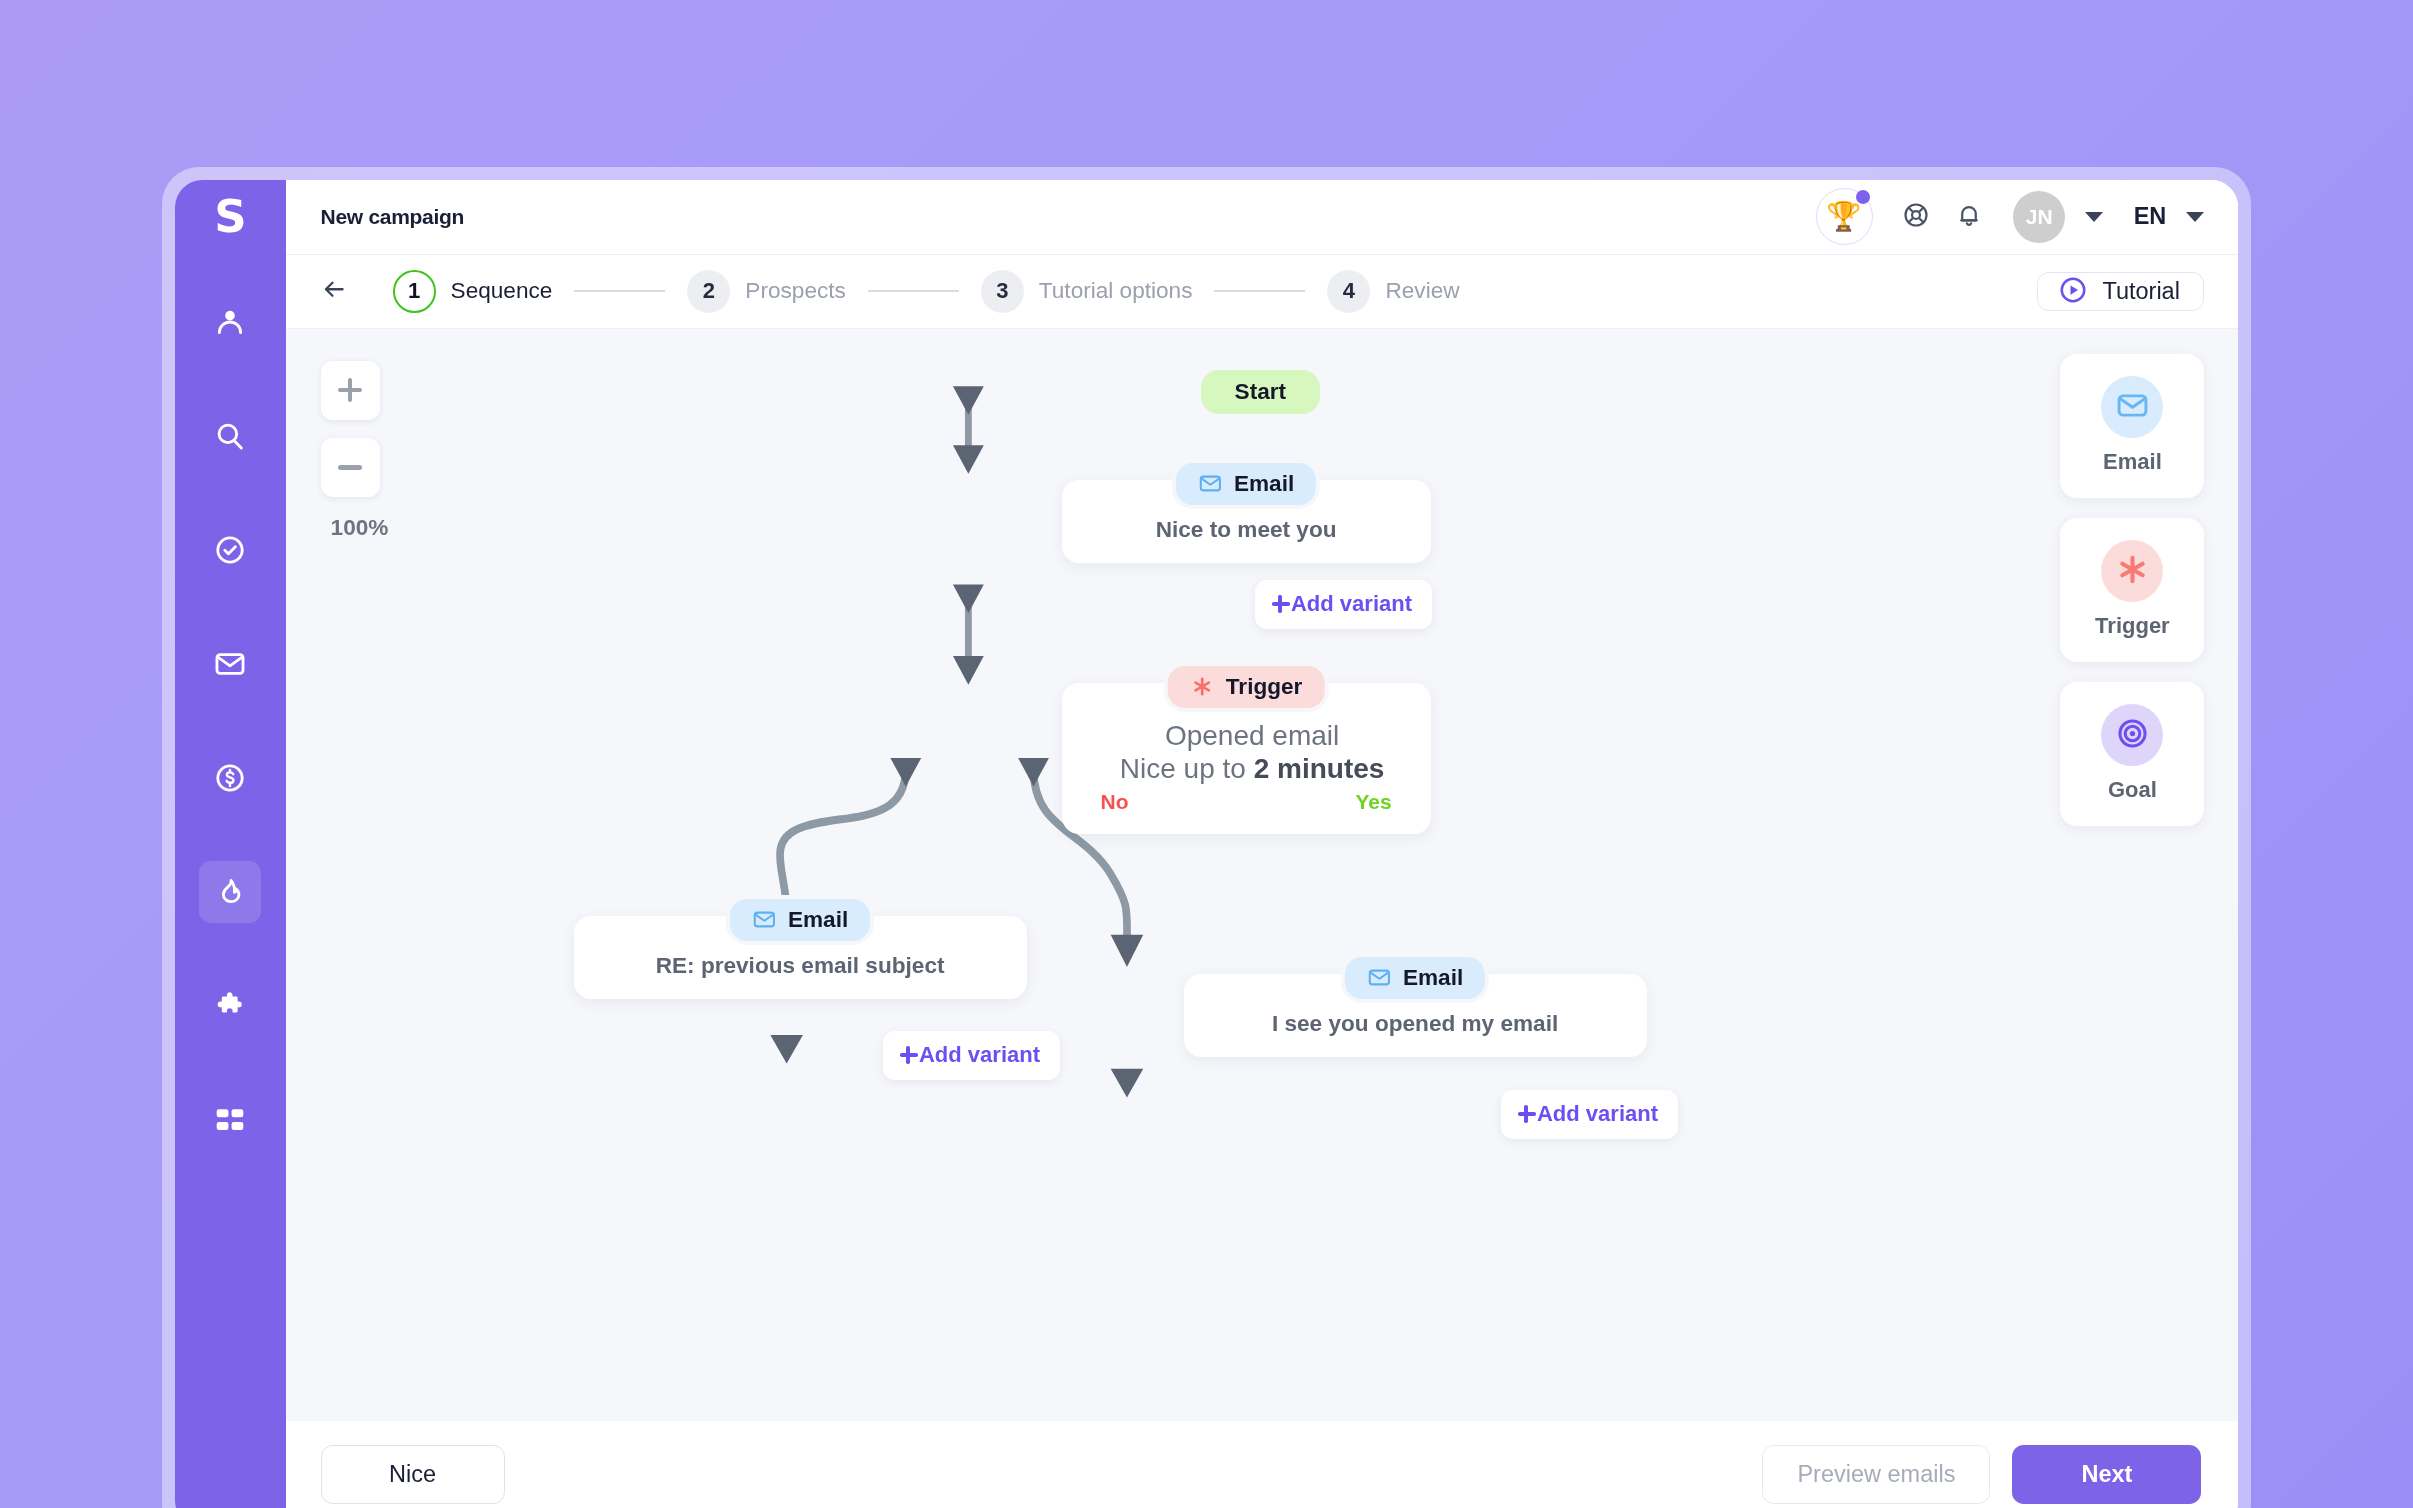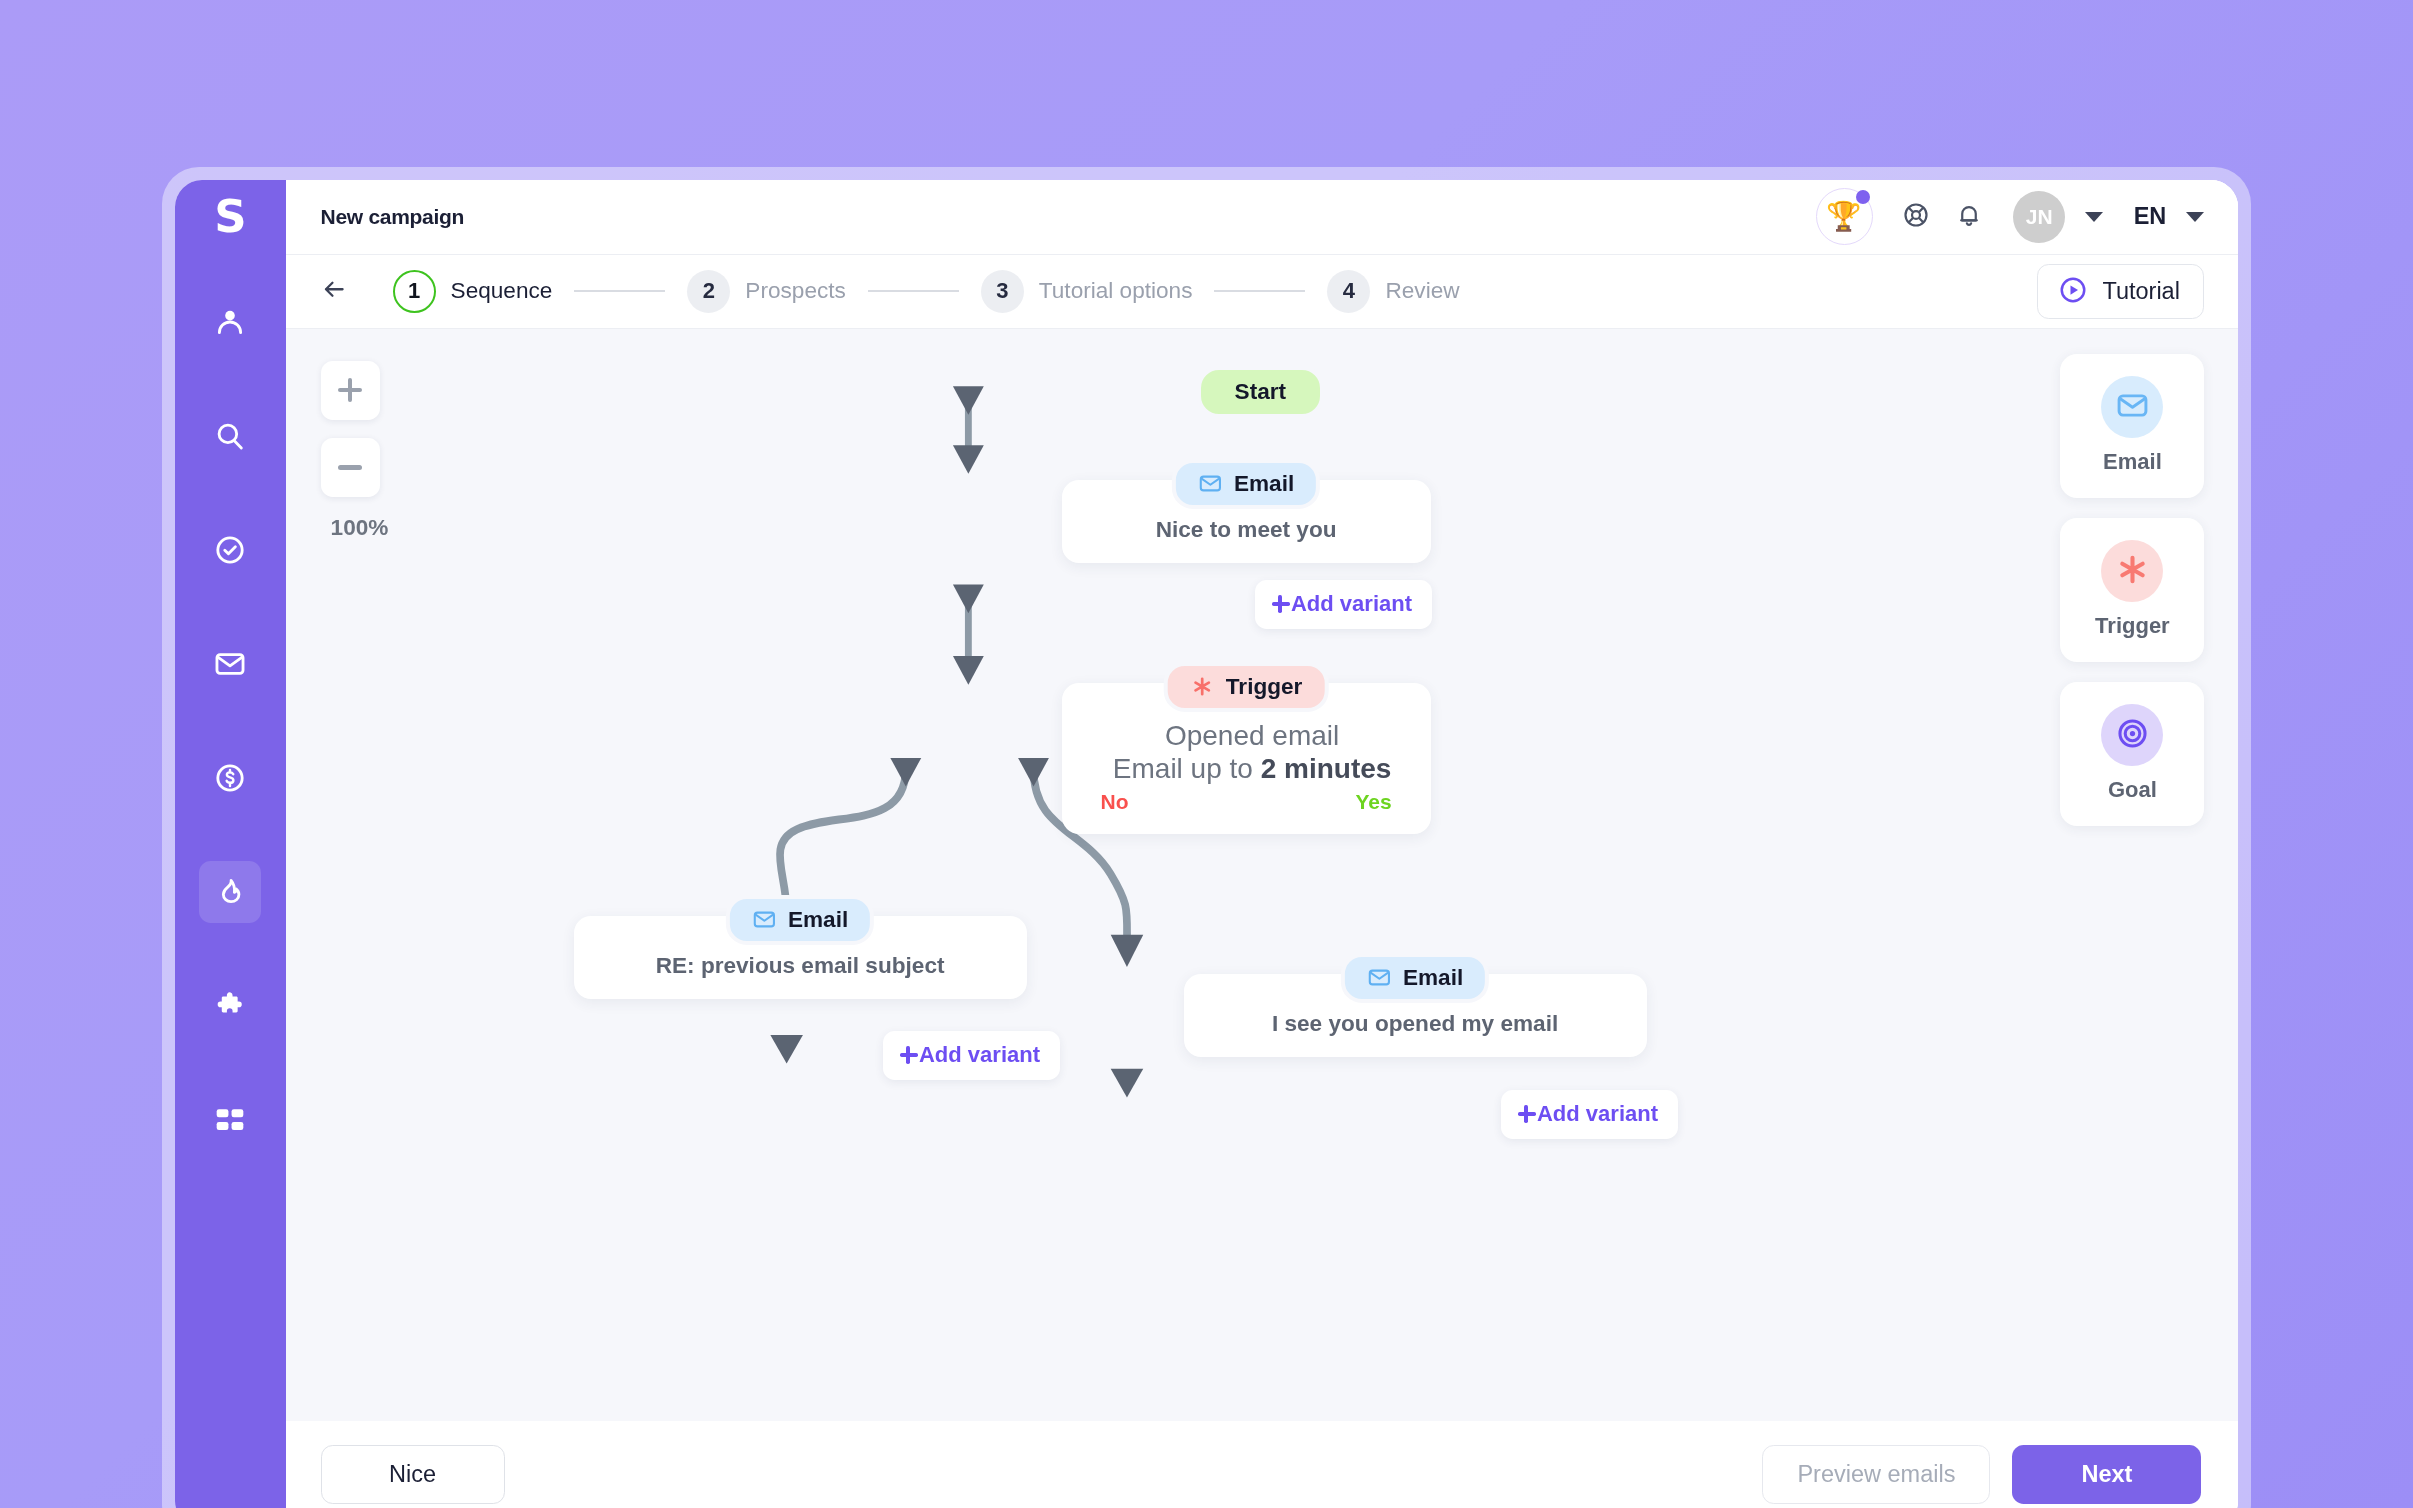--- a/index.html
+++ b/index.html
@@ -190,21 +190,21 @@
     width: 91px;
     height: 1.7px;
     background: #d9dce2;
     margin: 0 22px;
   }
   .tutorial-btn {
     margin-left: auto;
     display: flex;
     align-items: center;
     gap: 14.2px;
-    height: 55px;
+    height: 39px;
     padding: 0 23.5px 0 20px;
     border: 1.3px solid #e3e6ec;
     border-radius: 11.7px;
     cursor: pointer;
     background: #fff;
   }
   .tutorial-btn svg { width: 30px; height: 30px; }
   .tutorial-btn .t-label { font-size: 23.5px; color: #1b1f35; }
 
   
@@ -661,21 +661,21 @@
               <span>
                 <svg viewBox="0 0 24 24" fill="none" stroke="#f8706a" stroke-width="2.6" stroke-linecap="round">
                   <path d="M12 4.6v14.8M5.6 8.3l12.8 7.4M18.4 8.3 5.6 15.7"></path>
                 </svg>
               </span>
               <span>Trigger</span>
             </div>
             <div class="node-body">
               <div class="node-line">Opened email</div>
               <div class="node-line">
-                <span>Email up to </span><b>2 minutes</b>
+                <span>Nice up to </span><b>2 minutes</b>
               </div>
               <div class="branch-labels">
                 <span class="lbl-no">No</span>
                 <span class="lbl-yes">Yes</span>
               </div>
             </div>
           </div>
 
           <div class="node" style="left:288px; top:587px; width:453px;">
             <div class="node-chip chip-email">

